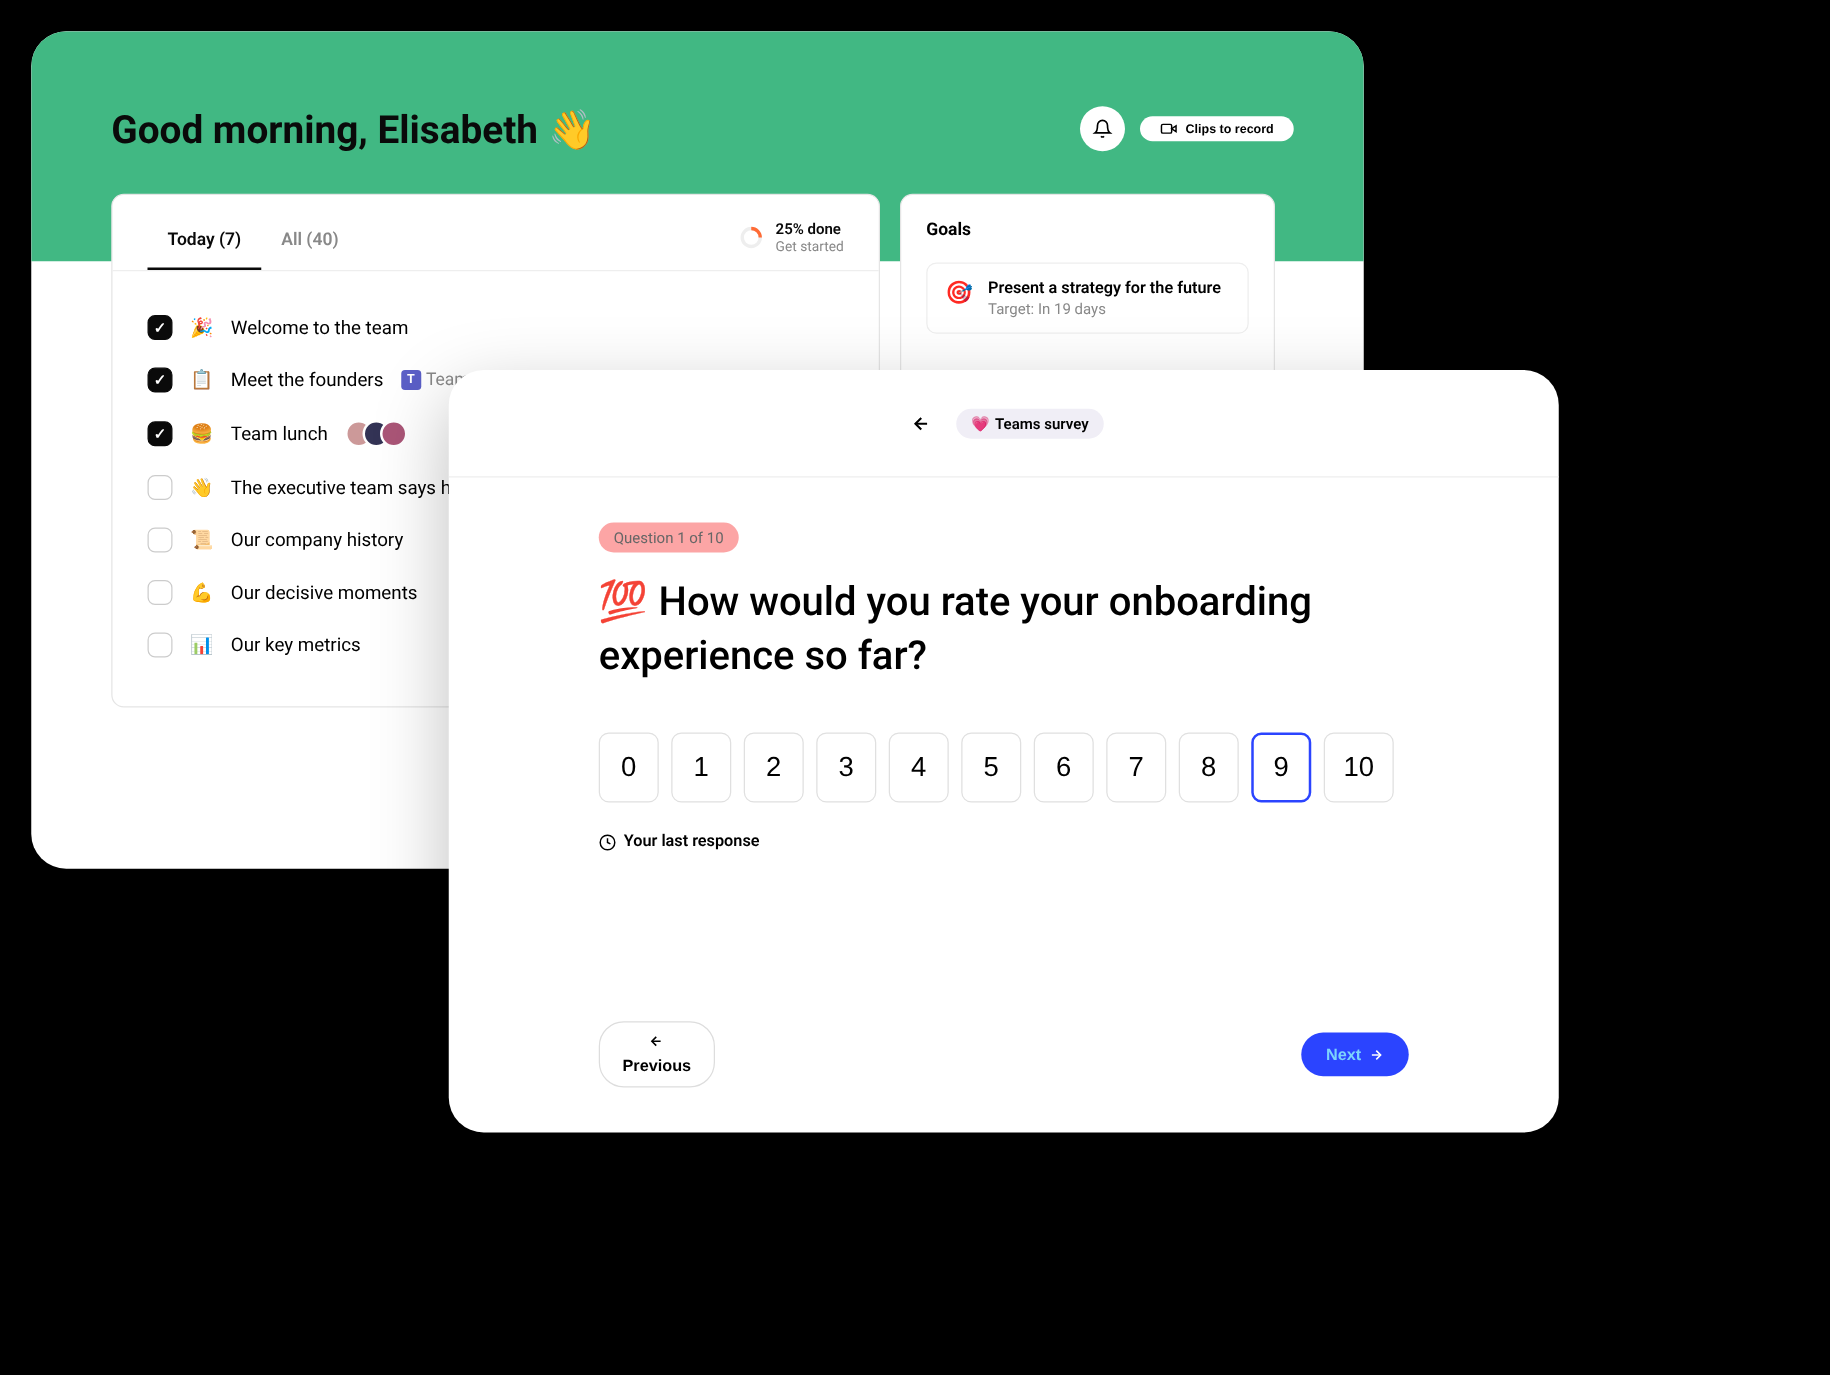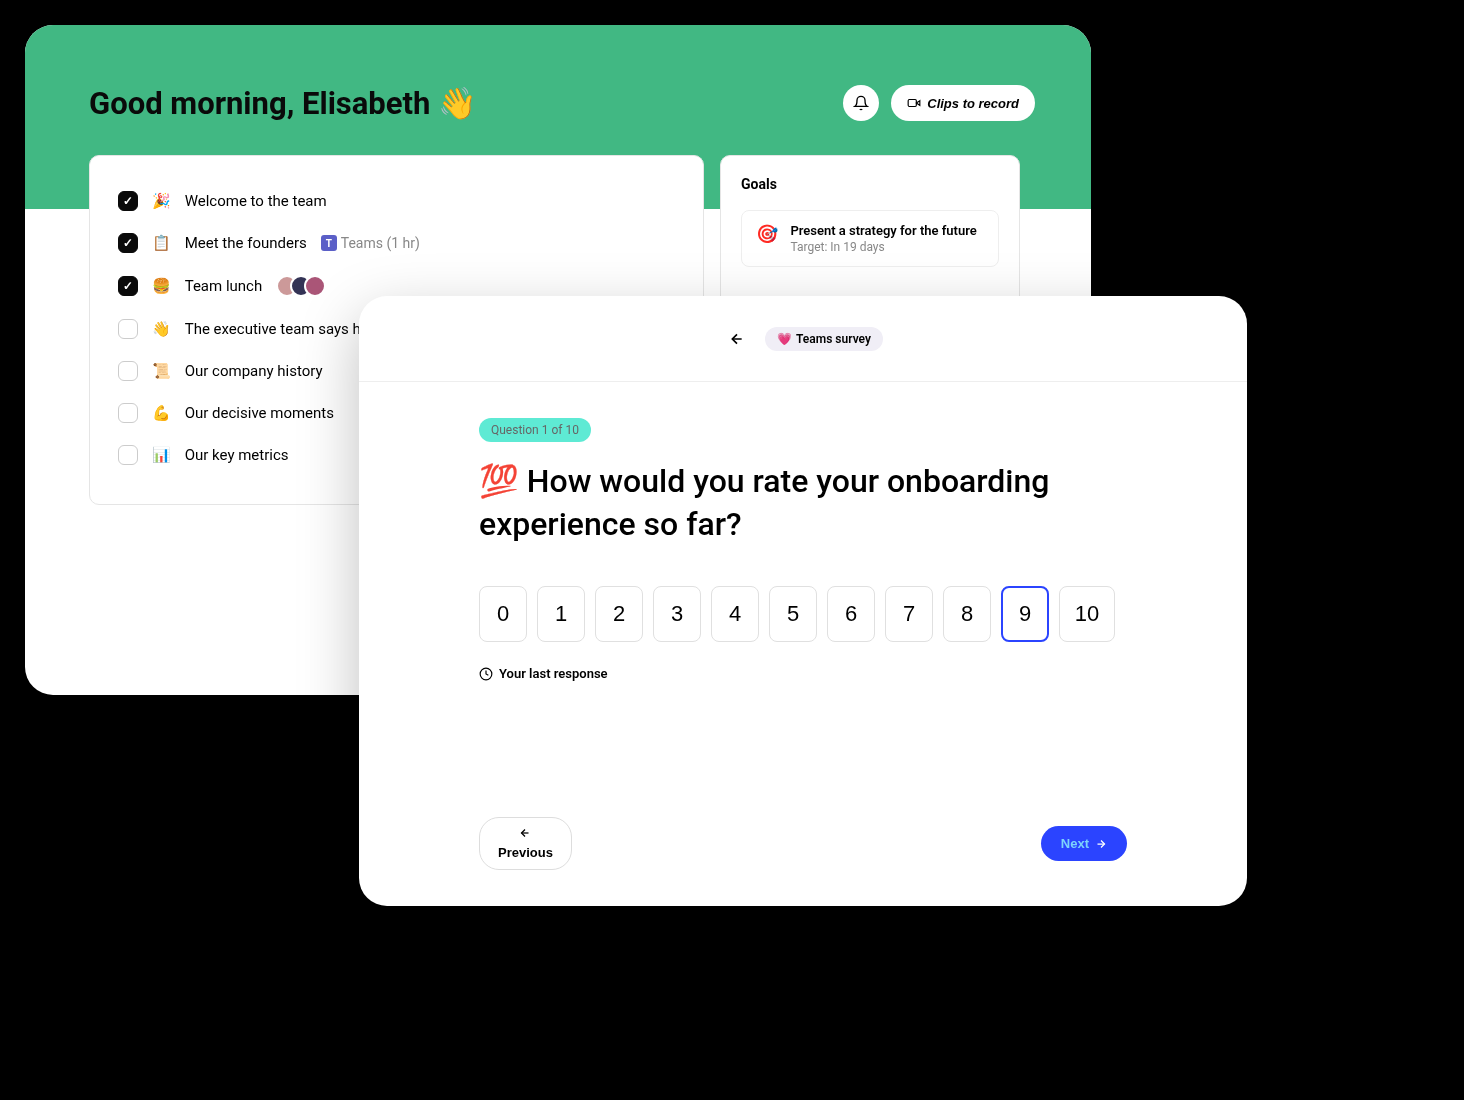--- a/index.html
+++ b/index.html
@@ -45,30 +45,29 @@
   }
   .bell-btn {
     width: 36px; height: 36px;
     border-radius: 50%;
     background: #fff;
     border: none;
     display: flex; align-items: center; justify-content: center;
     cursor: pointer;
   }
   .clips-btn {
-    height: 36px;
+    height: 20px;
     background: #fff;
     border: none;
     border-radius: 18px;
     padding: 0 16px;
-    font-size: 13px;
+    font-size: 10px;
     font-weight: 600;
     display: flex; align-items: center; gap: 6px;
     cursor: pointer;
-    font-style: italic;
   }
   .cards-row {
     position: absolute;
     top: 130px;
     left: 64px;
     display: flex;
     gap: 16px;
   }
   .todo-card {
     width: 615px;
@@ -171,21 +170,21 @@
   .survey-badge {
     background: #f0eef6;
     border-radius: 14px;
     padding: 5px 12px;
     font-size: 12px; font-weight: 600;
     display: flex; align-items: center; gap: 4px;
   }
   .survey-body { flex: 1; padding: 36px 120px 20px 120px; }
   .q-counter {
     display: inline-block;
-    background: #5eead4;
+    background: #fca5a5;
     border-radius: 12px;
     padding: 5px 12px;
     font-size: 12px; color: #666;
     margin-bottom: 18px;
   }
   .question {
     font-size: 32px; font-weight: 500; line-height: 1.35;
     margin-bottom: 40px;
   }
   .scale { display: flex; gap: 10px; margin-bottom: 24px; }
@@ -251,20 +250,34 @@
             <rect x="2" y="6" width="14" height="12" rx="2"></rect>
             <path d="m22 8-6 4 6 4V8z"></path>
           </svg>
         <span>Clips to record</span>
       </button>
     </div>
   </div>
 
   <div class="cards-row">
     <div class="todo-card">
+      <div class="tabs">
+        <div class="tab active">Today (7)</div>
+        <div class="tab">All (40)</div>
+        <div class="progress">
+          <svg class="progress-ring" viewBox="0 0 20 20">
+            <circle cx="10" cy="10" r="8" fill="none" stroke="#eee" stroke-width="3"></circle>
+            <circle cx="10" cy="10" r="8" fill="none" stroke="#ff6b35" stroke-width="3" stroke-dasharray="12.5 37.7" transform="rotate(-90 10 10)"></circle>
+          </svg>
+          <div class="progress-text">
+            <div class="done">25% done</div>
+            <div class="sub">Get started</div>
+          </div>
+        </div>
+      </div>
       <div class="task-list">
         <div class="task">
           <div class="chk done"></div>
           <span>🎉</span>
           <span>Welcome to the team</span>
         </div>
         <div class="task">
           <div class="chk done"></div>
           <span>📋</span>
           <span>Meet the founders</span>

